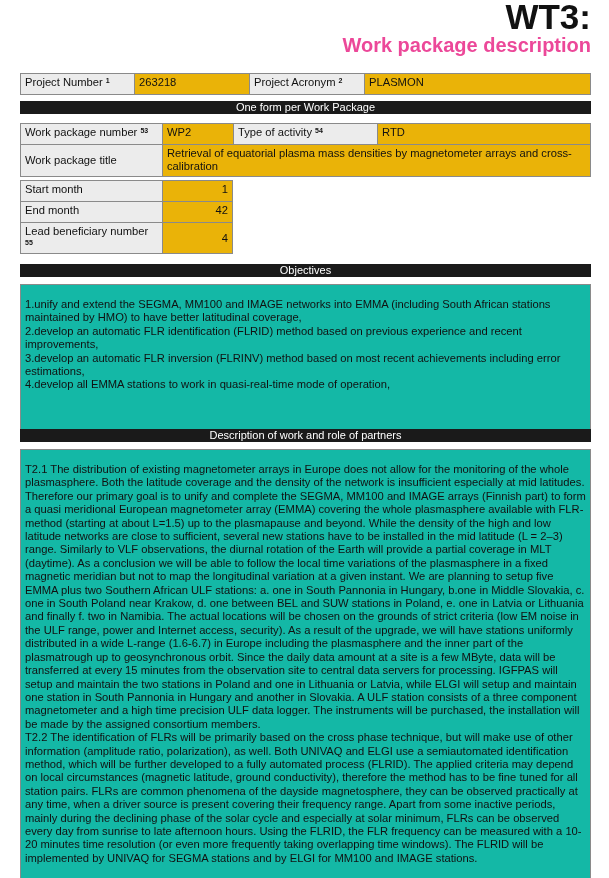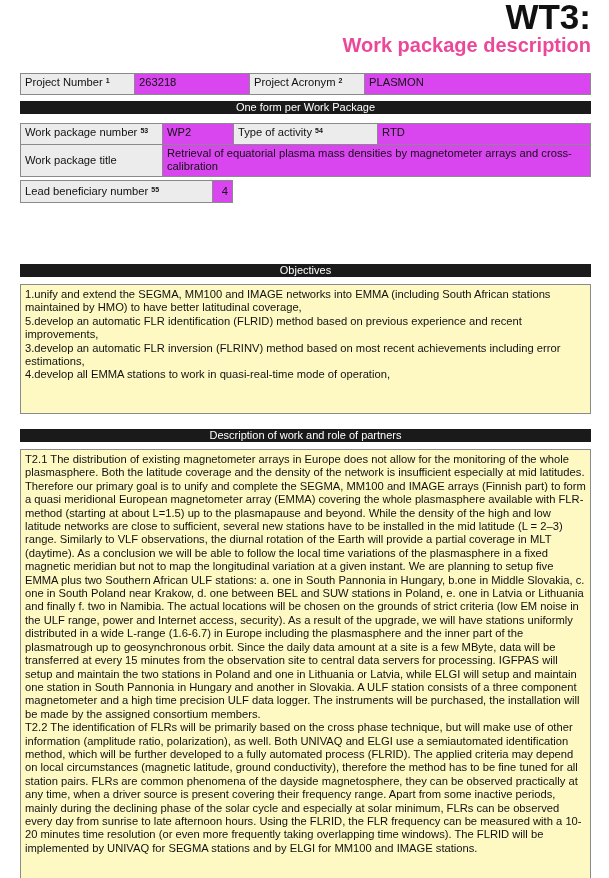--- a/index.html
+++ b/index.html
@@ -19,32 +19,32 @@
       font-weight: bold; font-size: 20px; line-height: 22px; color: #ec4899;
     }
     table.form {
       position: absolute; border-collapse: collapse; font-size: 11.2px;
     }
     table.form td {
       border: 1px solid #8a8a8a; padding: 2px 4px; vertical-align: top;
       height: 16px; line-height: 13px;
     }
     td.lbl { background: #ececec; }
-    td.val { background: #d946ef; }
+    td.val { background: #eab308; }
     td.num { text-align: right; }
     sup { font-size: 7px; vertical-align: top; position: relative; top: -2px; font-weight: bold; }
     .bar {
       position: absolute; left: 20px; width: 571px; height: 13px;
       background: #1a1a1a; color: #fff; text-align: center;
       font-size: 11px; line-height: 13px;
     }
     .box {
       position: absolute; left: 20px; width: 561px;
-      border: 1px solid #8a8a8a; background: #fef9c3;
-      padding: 3px 4px; font-size: 11.2px; line-height: 13.4px;
+      border: 1px solid #8a8a8a; background: #14b8a6;
+      padding: 13px 4px; font-size: 11.2px; line-height: 13.4px;
     }
     .box p { margin: 0; }
   </style>
 </head>
 <body>
 
 <div class="title-block">
   <div class="title-wt">WT3:</div>
   <div class="title-sub">Work package description</div>
 </div>
@@ -72,31 +72,39 @@
   </tr>
   <tr>
     <td class="lbl" style="height:27px; vertical-align:middle;">Work package title</td>
     <td class="val" colspan="3" style="height:27px;">Retrieval of equatorial plasma mass densities by magnetometer arrays and cross-calibration</td>
   </tr>
 </tbody>
   </table>
 
 <table class="form" style="left:20px; top:180px; width:213px;">
   <tbody>
+      <tr>
+    <td class="lbl" style="width:133px;">Start month</td>
+    <td class="val num">1</td>
+  </tr>
+  <tr>
+    <td class="lbl">End month</td>
+    <td class="val num">42</td>
+  </tr>
   <tr>
     <td class="lbl" style="height:17px; vertical-align:middle;"><span>Lead beneficiary number</span> <sup>55</sup></td>
     <td class="val num" style="vertical-align:middle;">4</td>
   </tr>
 </tbody>
   </table>
 
 <div class="bar" style="top:264px;">Objectives</div>
 <div class="box" style="top:284px; height:122px;">
   <p>1.unify and extend the SEGMA, MM100 and IMAGE networks into EMMA (including South African stations maintained by HMO) to have better latitudinal coverage,</p>
-  <p>5.develop an automatic FLR identification (FLRID) method based on previous experience and recent improvements,</p>
+  <p>2.develop an automatic FLR identification (FLRID) method based on previous experience and recent improvements,</p>
   <p>3.develop an automatic FLR inversion (FLRINV) method based on most recent achievements including error estimations,</p>
   <p>4.develop all EMMA stations to work in quasi-real-time mode of operation,</p>
 </div>
 
 <div class="bar" style="top:429px;">Description of work and role of partners</div>
 <div class="box" style="top:449px; height:440px; border-bottom:none;">
   <p>T2.1 The distribution of existing magnetometer arrays in Europe does not allow for the monitoring of the whole plasmasphere. Both the latitude coverage and the density of the network is insufficient especially at mid latitudes. Therefore our primary goal is to unify and complete the SEGMA, MM100 and IMAGE arrays (Finnish part) to form a quasi meridional European magnetometer array (EMMA) covering the whole plasmasphere available with FLR-method (starting at about L=1.5) up to the plasmapause and beyond. While the density of the high and low latitude networks are close to sufficient, several new stations have to be installed in the mid latitude (L = 2–3) range. Similarly to VLF observations, the diurnal rotation of the Earth will provide a partial coverage in MLT (daytime). As a conclusion we will be able to follow the local time variations of the plasmasphere in a fixed magnetic meridian but not to map the longitudinal variation at a given instant. We are planning to setup five EMMA plus two Southern African ULF stations: a. one in South Pannonia in Hungary, b.one in Middle Slovakia, c. one in South Poland near Krakow, d. one between BEL and SUW stations in Poland, e. one in Latvia or Lithuania and finally f. two in Namibia. The actual locations will be chosen on the grounds of strict criteria (low EM noise in the ULF range, power and Internet access, security). As a result of the upgrade, we will have stations uniformly distributed in a wide L-range (1.6-6.7) in Europe including the plasmasphere and the inner part of the plasmatrough up to geosynchronous orbit. Since the daily data amount at a site is a few MByte, data will be transferred at every 15 minutes from the observation site to central data servers for processing. IGFPAS will setup and maintain the two stations in Poland and one in Lithuania or Latvia, while ELGI will setup and maintain one station in South Pannonia in Hungary and another in Slovakia. A ULF station consists of a three component magnetometer and a high time precision ULF data logger. The instruments will be purchased, the installation will be made by the assigned consortium members.</p>
   <p>T2.2 The identification of FLRs will be primarily based on the cross phase technique, but will make use of other information (amplitude ratio, polarization), as well. Both UNIVAQ and ELGI use a semiautomated identification method, which will be further developed to a fully automated process (FLRID). The applied criteria may depend on local circumstances (magnetic latitude, ground conductivity), therefore the method has to be fine tuned for all station pairs. FLRs are common phenomena of the dayside magnetosphere, they can be observed practically at any time, when a driver source is present covering their frequency range. Apart from some inactive periods, mainly during the declining phase of the solar cycle and especially at solar minimum, FLRs can be observed every day from sunrise to late afternoon hours. Using the FLRID, the FLR frequency can be measured with a 10-20 minutes time resolution (or even more frequently taking overlapping time windows). The FLRID will be implemented by UNIVAQ for SEGMA stations and by ELGI for MM100 and IMAGE stations.</p>
 </div>
 

